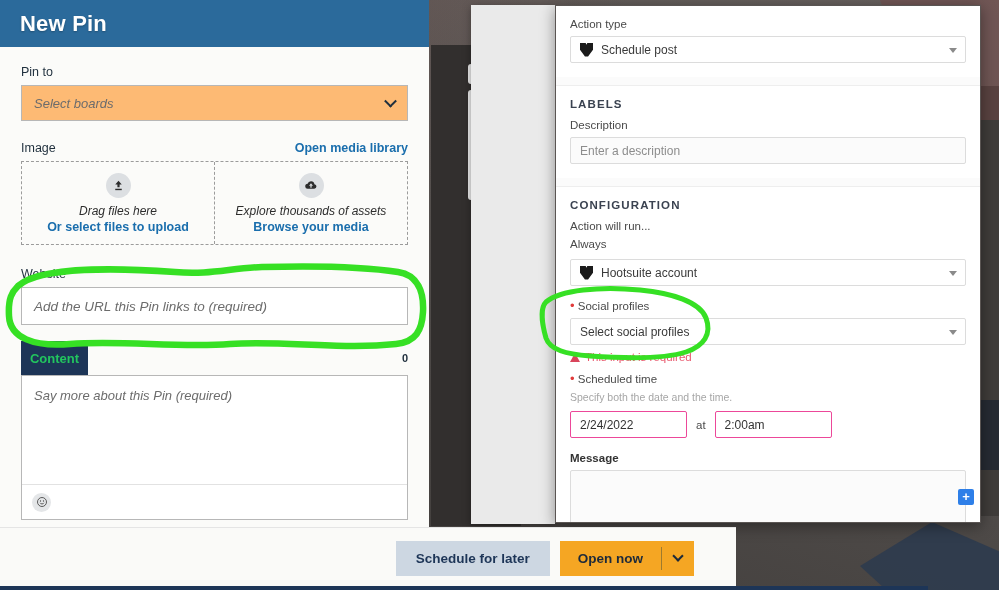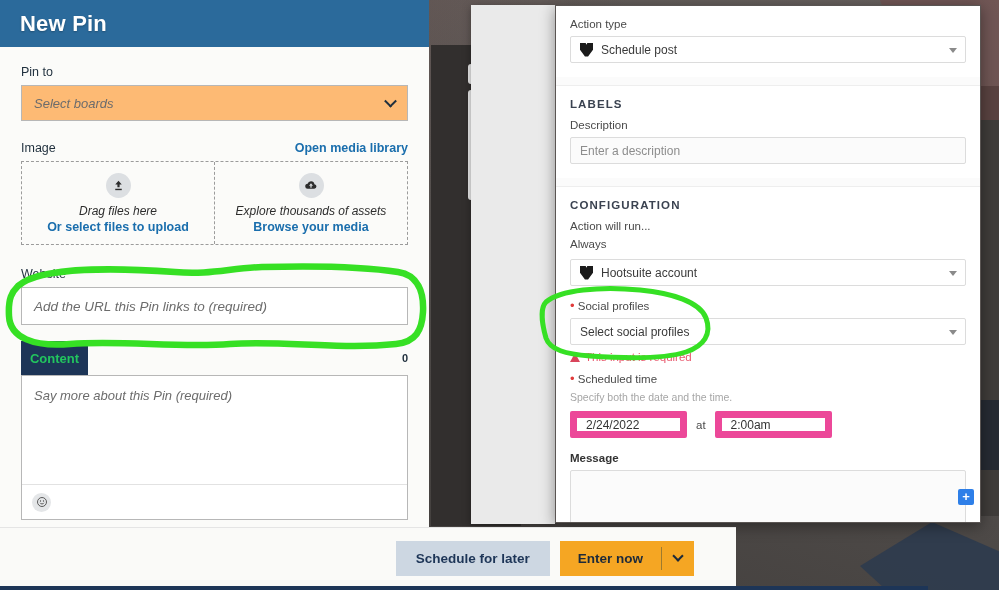--- a/index.html
+++ b/index.html
@@ -178,21 +178,21 @@
     font-size: 11.5px; color: #e8566b; display: flex; align-items: center; gap: 5px;
     margin-top: 6px;
   }
   .warn-tri {
     width: 0; height: 0; border-left: 5px solid transparent;
     border-right: 5px solid transparent; border-bottom: 9px solid #d9455b;
   }
   .hm-help { font-size: 10.5px; color: #a6a6a6; margin: 3px 0 8px 0; }
   .dt-row { display: flex; align-items: center; gap: 9px; }
   .dt-field {
-    width: 117px; height: 27px; border: 7px solid #ec4899; background: #ffffff;
+    width: 117px; height: 27px; border: 1px solid #ec4899; background: #ffffff;
     border-radius: 2px; display: flex; align-items: center; padding: 0 9px;
     font-size: 12px; color: #333333;
   }
   .dt-at { font-size: 11.5px; color: #4a4a4a; }
   .hm-msg-label { font-size: 11.5px; font-weight: bold; color: #333333; margin-bottom: 6px; }
   .hm-textarea {
     height: 68px; border: 1px solid #dcdcdc; background: #fbfbfb; border-radius: 2px;
     position: relative;
   }
   .plus-badge {
@@ -401,21 +401,21 @@
       <div class="hm-textarea">
         <div class="plus-badge">+</div>
       </div>
     </div>
 
   </div>
 
   <div class="footer-bar">
     <div class="btn-secondary">Schedule for later</div>
     <div class="btn-primary-group">
-      <div class="btn-primary">Enter now</div>
+      <div class="btn-primary">Open now</div>
       <div class="btn-primary-split"></div>
       <div class="btn-primary-caret">
         <span class="caret-dn"></span>
       </div>
     </div>
   </div>
   <div class="bottom-rule"></div>
 
   <svg class="annot" width="999" height="590" viewBox="0 0 999 590">
 

